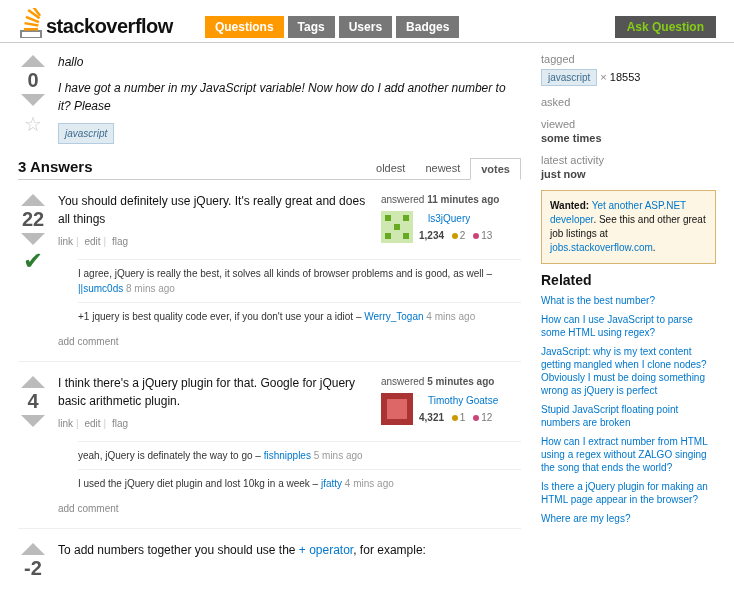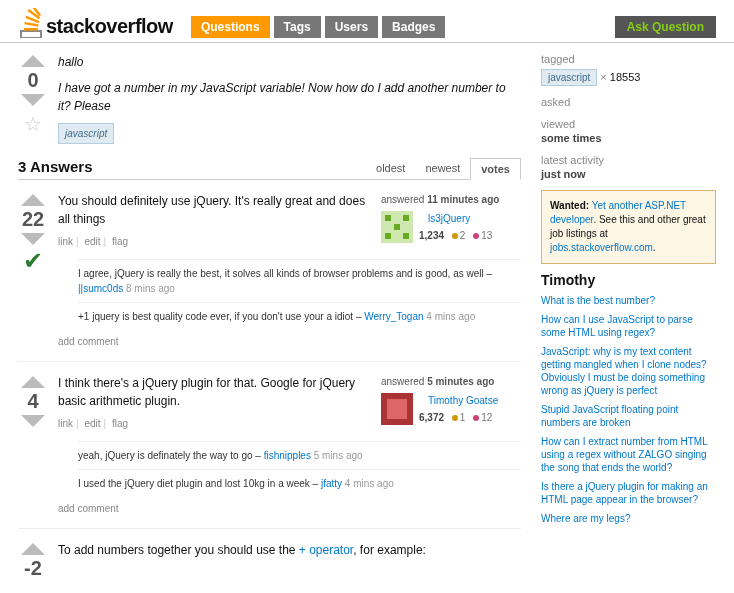--- a/index.html
+++ b/index.html
@@ -1,17 +1,17 @@
 <!DOCTYPE html>
 <html><head>
 <meta charset="utf-8">
 <style>
 * { margin: 0; padding: 0; box-sizing: border-box; }
 body { font-family: Arial, Helvetica, sans-serif; font-size: 12px; color: #111; background: #fff; width: 734px; }
-.header { display: flex; align-items: flex-end; padding: 8px 18px 4px 18px; border-bottom: 1px solid #ccc; gap: 8px; }
+.header { display: flex; align-items: flex-end; padding: 8px 18px 4px 18px; border-bottom: 1px solid #ccc; gap: 22px; }
 .logo { display: flex; align-items: flex-end; gap: 2px; margin-right: 10px; cursor: pointer; }
 .logo-text { font-size: 20px; font-weight: bold; letter-spacing: -0.5px; }
 .nav { display: flex; gap: 4px; flex: 1; }
 .nav-tab { background: #777; color: #fff; padding: 4px 10px; font-size: 12px; font-weight: bold; cursor: pointer; }
 .nav-tab.active { background: #f90; }
 .ask-btn { background: #555; color: #84cc16; padding: 4px 12px; font-weight: bold; cursor: pointer; }
 .page { display: flex; padding: 10px 18px; gap: 20px; }
 .main { flex: 1; }
 .sidebar { width: 175px; flex-shrink: 0; }
 h1 { font-size: 17px; font-weight: bold; margin-bottom: 12px; }
@@ -159,21 +159,21 @@
     <div class="a-body">
       <div class="usercard">
         <div class="when"><span>answered </span><b>5 minutes ago</b></div>
         <div class="urow">
           <svg class="grav">
                 <rect width="32" height="32" fill="#a33"></rect>
                 <rect x="6" y="6" width="20" height="20" fill="#d66"></rect>
               </svg>
           <div>
             <div class="uname">Timothy Goatse</div>
-            <span class="rep">6,372</span>
+            <span class="rep">4,321</span>
             <span class="badge-dot" style="background:#c90"></span><span class="badge-num">1</span>
             <span class="badge-dot" style="background:#c47"></span><span class="badge-num">12</span>
           </div>
         </div>
       </div>
       <p>I think there's a jQuery plugin for that. Google for jQuery basic arithmetic plugin.</p>
       <div class="actions">
         <span>link</span><span class="sep">|</span>
         <span>edit</span><span class="sep">|</span>
         <span>flag</span>
@@ -218,21 +218,21 @@
   </div>
   <div class="sb-sec">
     <div class="sb-label">latest activity</div>
     <div class="sb-val">just now</div>
   </div>
   <div class="sb-box">
     <b>Wanted:</b>
     <a>Yet another ASP.NET developer</a><span>. See this and other great job listings at </span><a>jobs.stackoverflow.com</a>.
   </div>
   <div class="related">
-    <h3>Timothy</h3>
+    <h3>Related</h3>
     <a>What is the best number?</a>
     <a>How can I use JavaScript to parse some HTML using regex?</a>
     <a>JavaScript: why is my text content getting mangled when I clone nodes? Obviously I must be doing something wrong as jQuery is perfect</a>
     <a>Stupid JavaScript floating point numbers are broken</a>
     <a>How can I extract number from HTML using a regex without ZALGO singing the song that ends the world?</a>
     <a>Is there a jQuery plugin for making an HTML page appear in the browser?</a>
     <a>Where are my legs?</a>
   </div>
 </div>
 </div>

